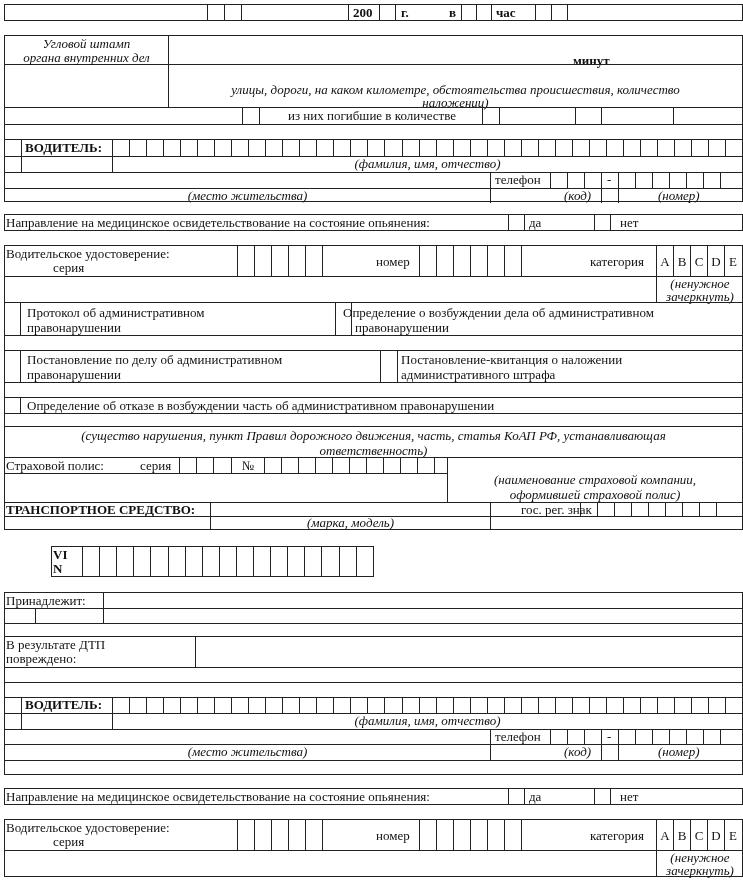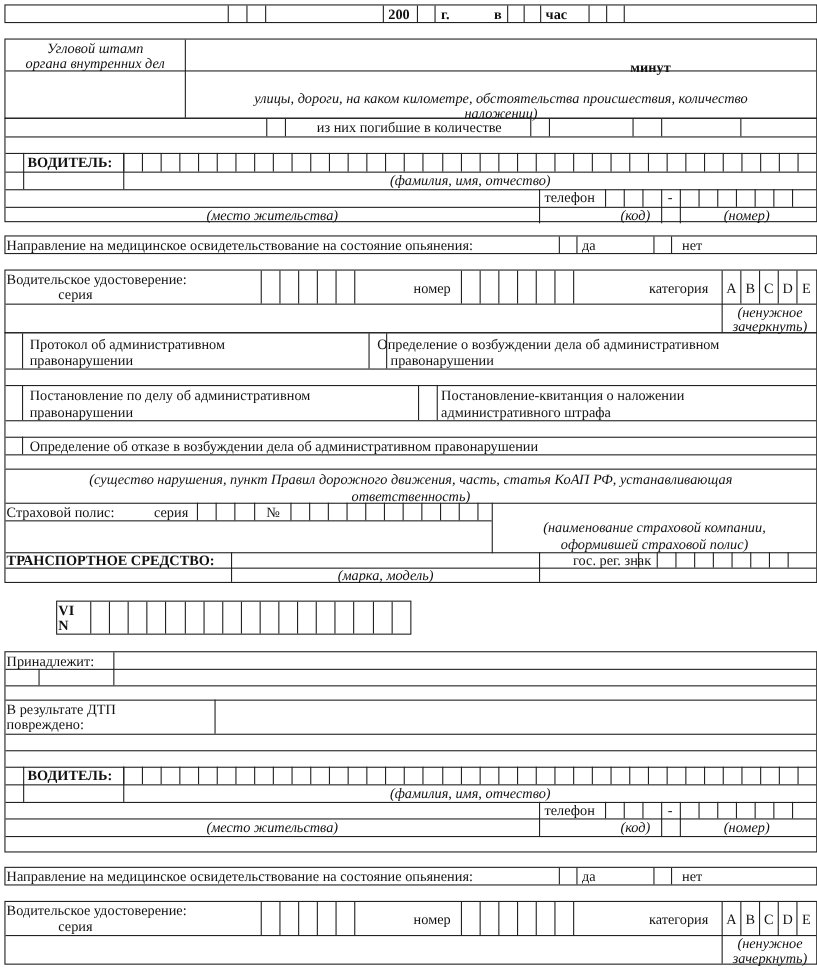--- a/index.html
+++ b/index.html
@@ -201,21 +201,21 @@
   <span class="t" style="left:22px;top:64px;">правонарушении</span>
   <span class="t" style="left:376px;top:48px;width:15px;height:30px;"></span>
   <span class="t" style="left:396px;top:49px;">Постановление-квитанция о наложении</span>
   <span class="t" style="left:396px;top:64px;">административного штрафа</span>
 
   <div class="hl" style="left:0;top:94px;width:737px;"></div>
 
   <div class="vl" style="left:15px;top:94px;height:16px;"></div>
   <div class="hl" style="left:0;top:110px;width:737px;"></div>
   <span class="t" style="left:1px;top:95px;width:13px;height:14px;"></span>
-  <span class="t" style="left:22px;top:95px;">Определение об отказе в возбуждении дела об административном правонарушении</span>
+  <span class="t" style="left:22px;top:95px;">Определение об отказе в возбуждении часть об административном правонарушении</span>
 
   <div class="hl" style="left:0;top:123px;width:737px;"></div>
   <span class="t" style="left:0;top:111px;width:737px;height:12px;"></span>
 
   <span class="t i c" style="left:0;top:125px;width:737px;">(существо нарушения, пункт Правил дорожного движения, часть, статья КоАП РФ, устанавливающая</span>
   <span class="t i c" style="left:0;top:140px;width:737px;">ответственность)</span>
   <div class="hl" style="left:0;top:154px;width:737px;"></div>
 
   <div class="vl" style="left:174px;top:154px;height:16px;"></div>
   <div class="vl" style="left:191px;top:154px;height:16px;"></div>

